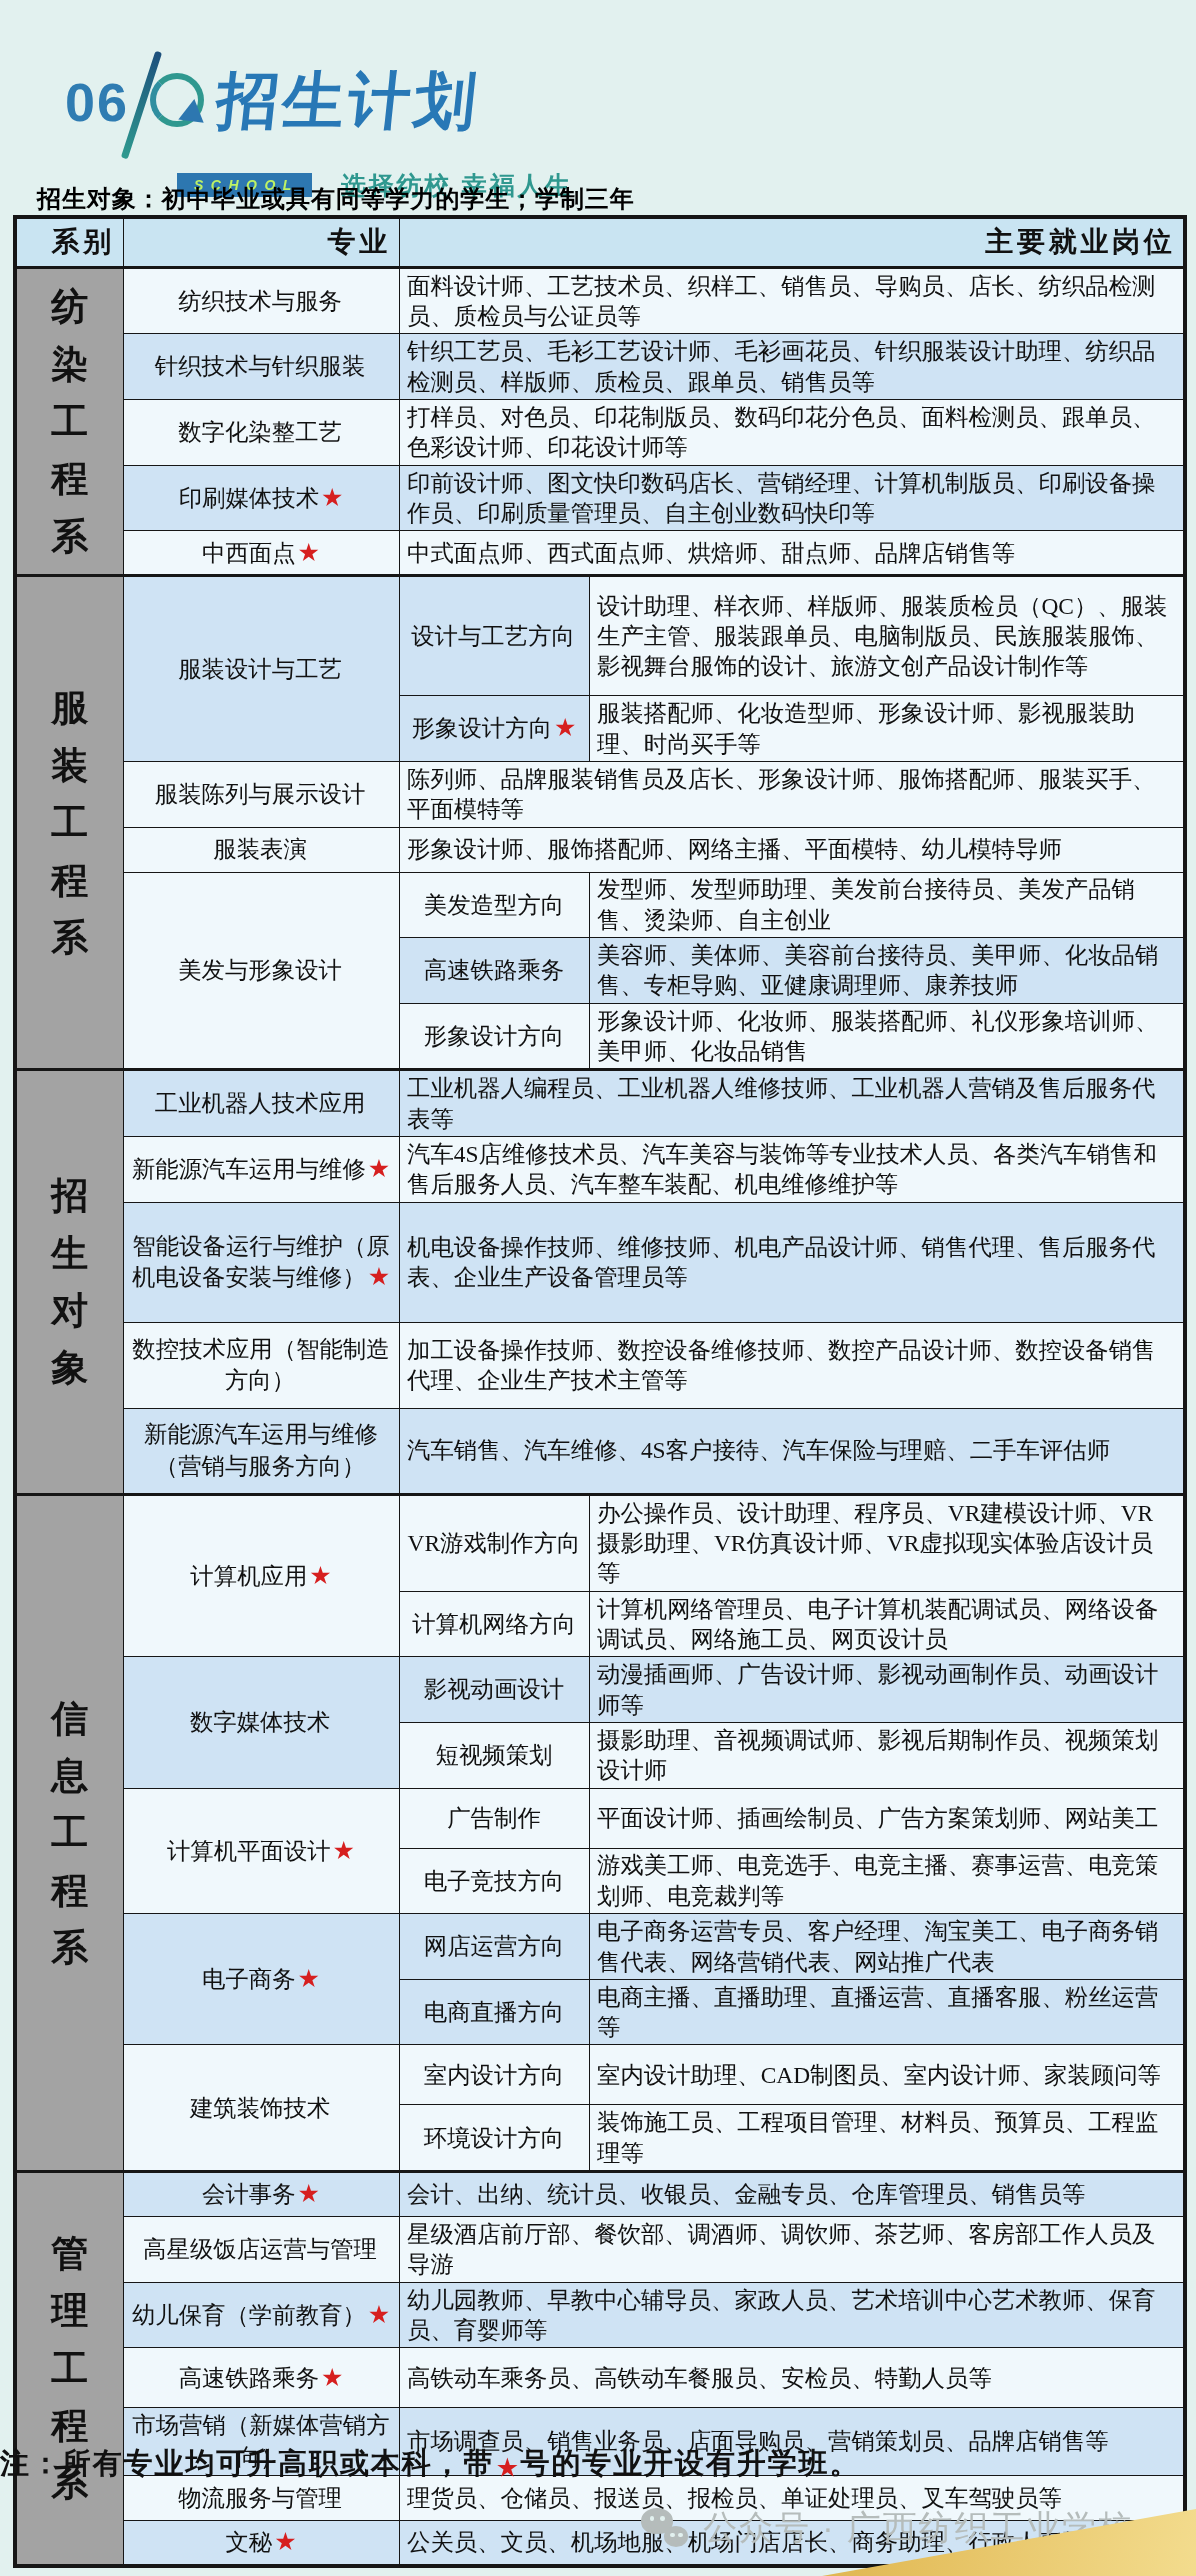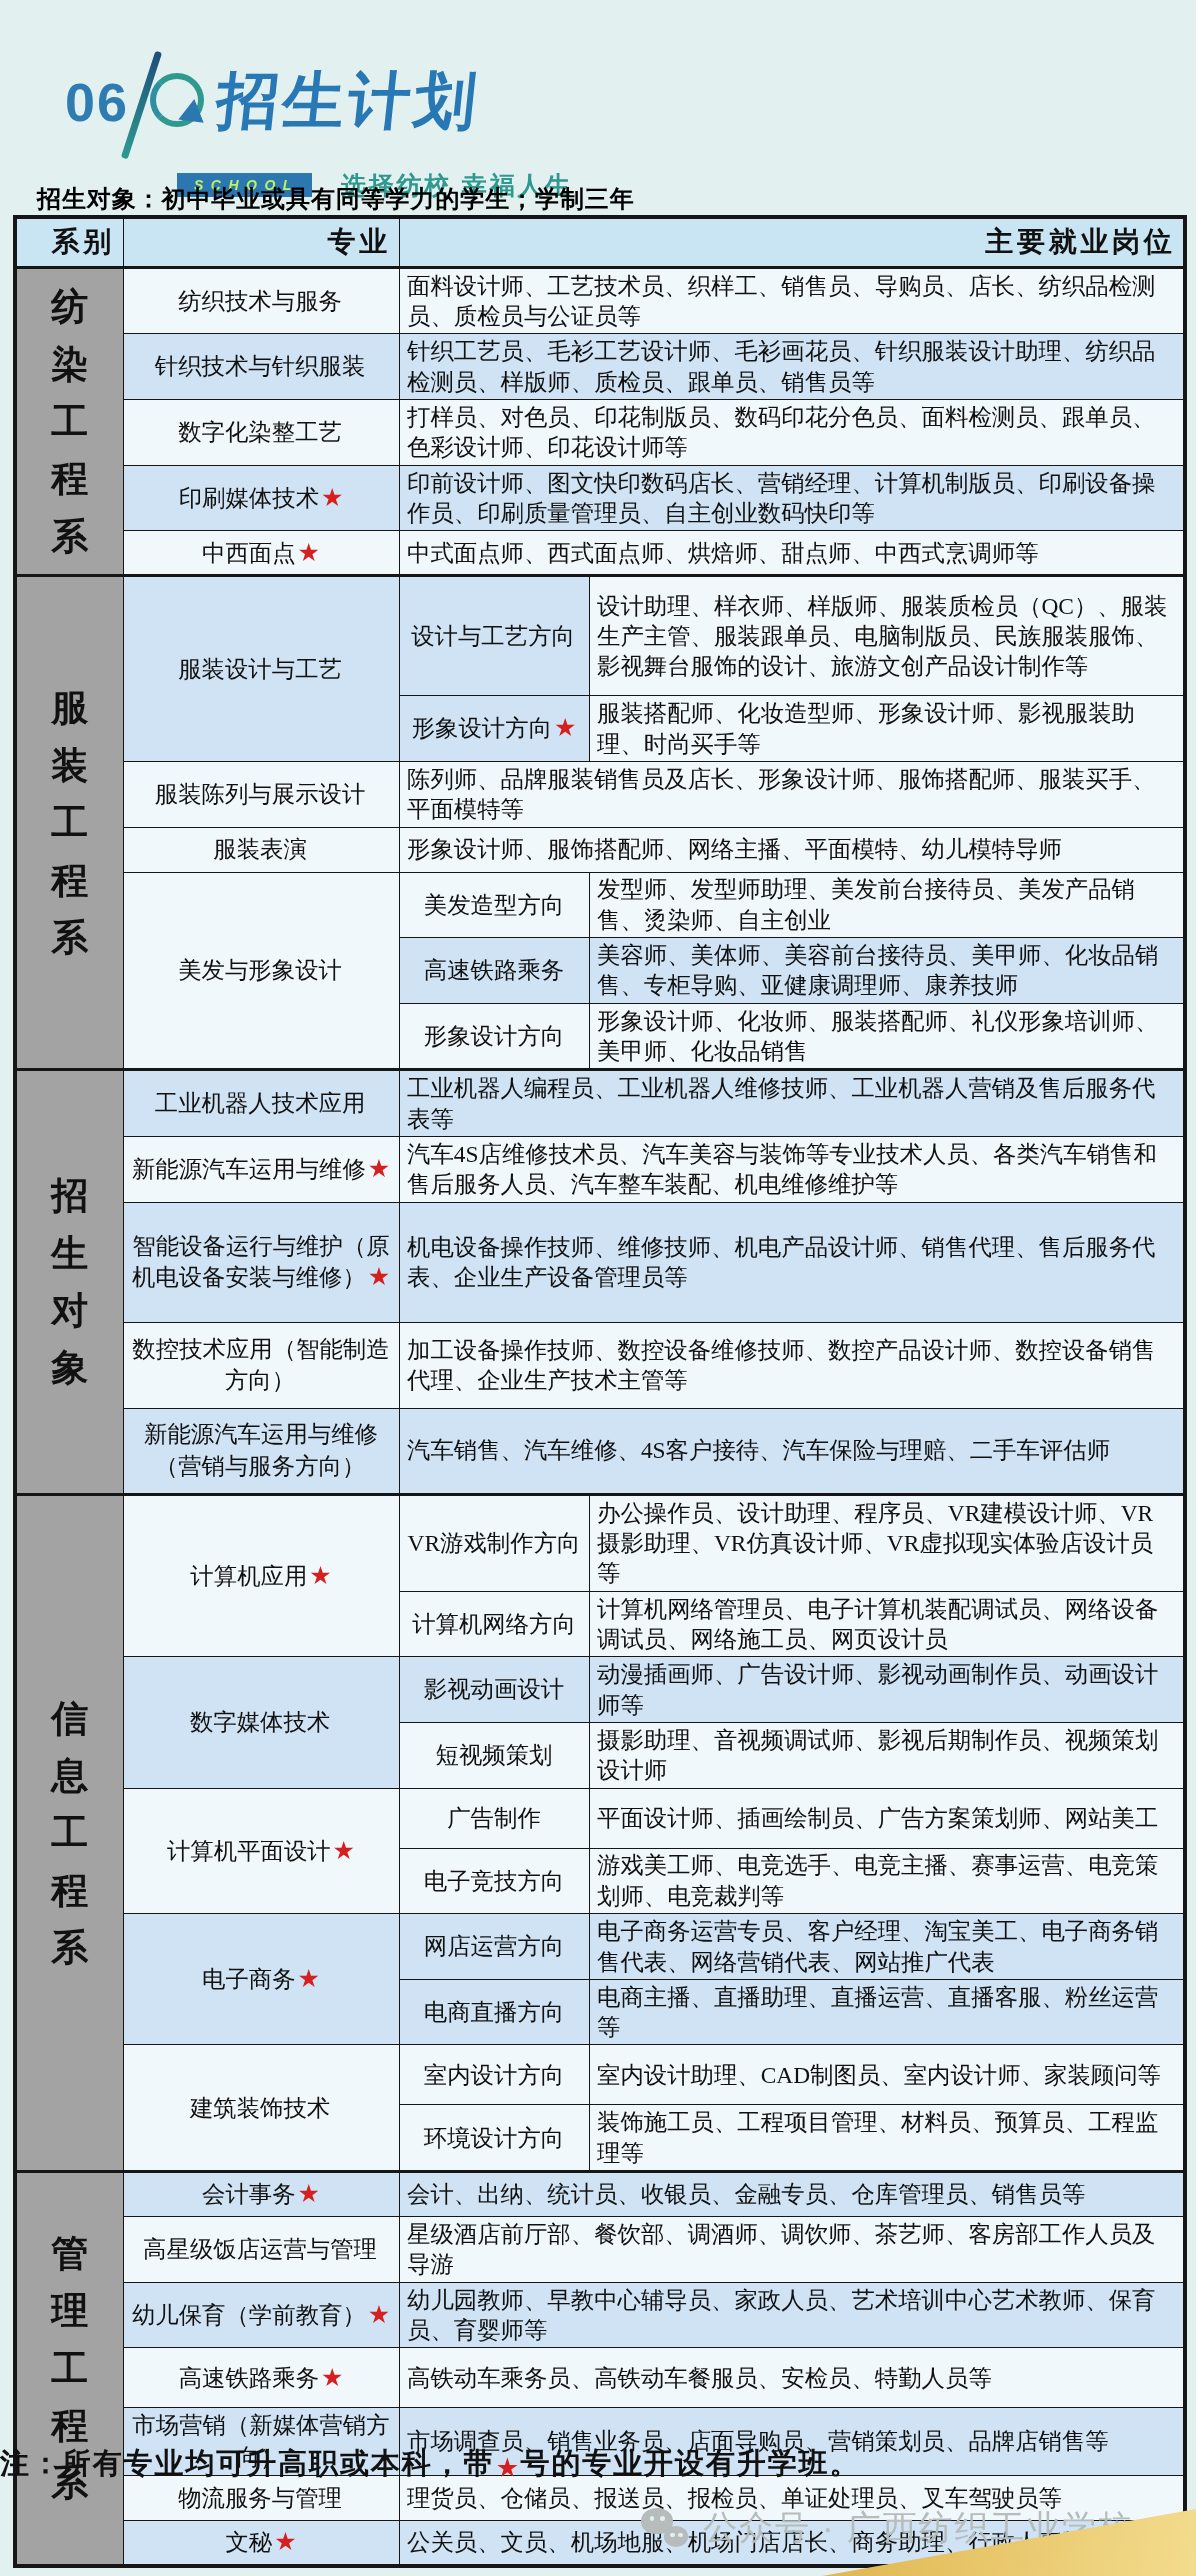--- a/index.html
+++ b/index.html
@@ -178,21 +178,21 @@
     <tr class="rA">
       <td class="major cl"><span>数字化染整工艺</span><span class="star"></span></td>
       <td class="jobs cl" colspan="2">打样员、对色员、印花制版员、数码印花分色员、面料检测员、跟单员、色彩设计师、印花设计师等</td>
     </tr>
     <tr class="rA">
       <td class="major cb"><span>印刷媒体技术</span><span class="star">★</span></td>
       <td class="jobs cb" colspan="2">印前设计师、图文快印数码店长、营销经理、计算机制版员、印刷设备操作员、印刷质量管理员、自主创业数码快印等</td>
     </tr>
     <tr class="rS">
       <td class="major cl"><span>中西面点</span><span class="star">★</span></td>
-      <td class="jobs cl" colspan="2">中式面点师、西式面点师、烘焙师、甜点师、中西式烹调师等</td>
+      <td class="jobs cl" colspan="2">中式面点师、西式面点师、烘焙师、甜点师、品牌店销售等</td>
     </tr>
 
     <tr class="rC dsep">
       <td class="dept" rowspan="7">
             <div class="vert">服装工程系</div>
           </td>
       <td class="major cb" rowspan="2"><span>服装设计与工艺</span><span class="star"></span></td>
       <td class="dir cb"><span>设计与工艺方向</span><span class="star"></span></td>
       <td class="jobs cl">设计助理、样衣师、样版师、服装质检员（QC）、服装生产主管、服装跟单员、电脑制版员、民族服装服饰、影视舞台服饰的设计、旅游文创产品设计制作等</td>
     </tr>

